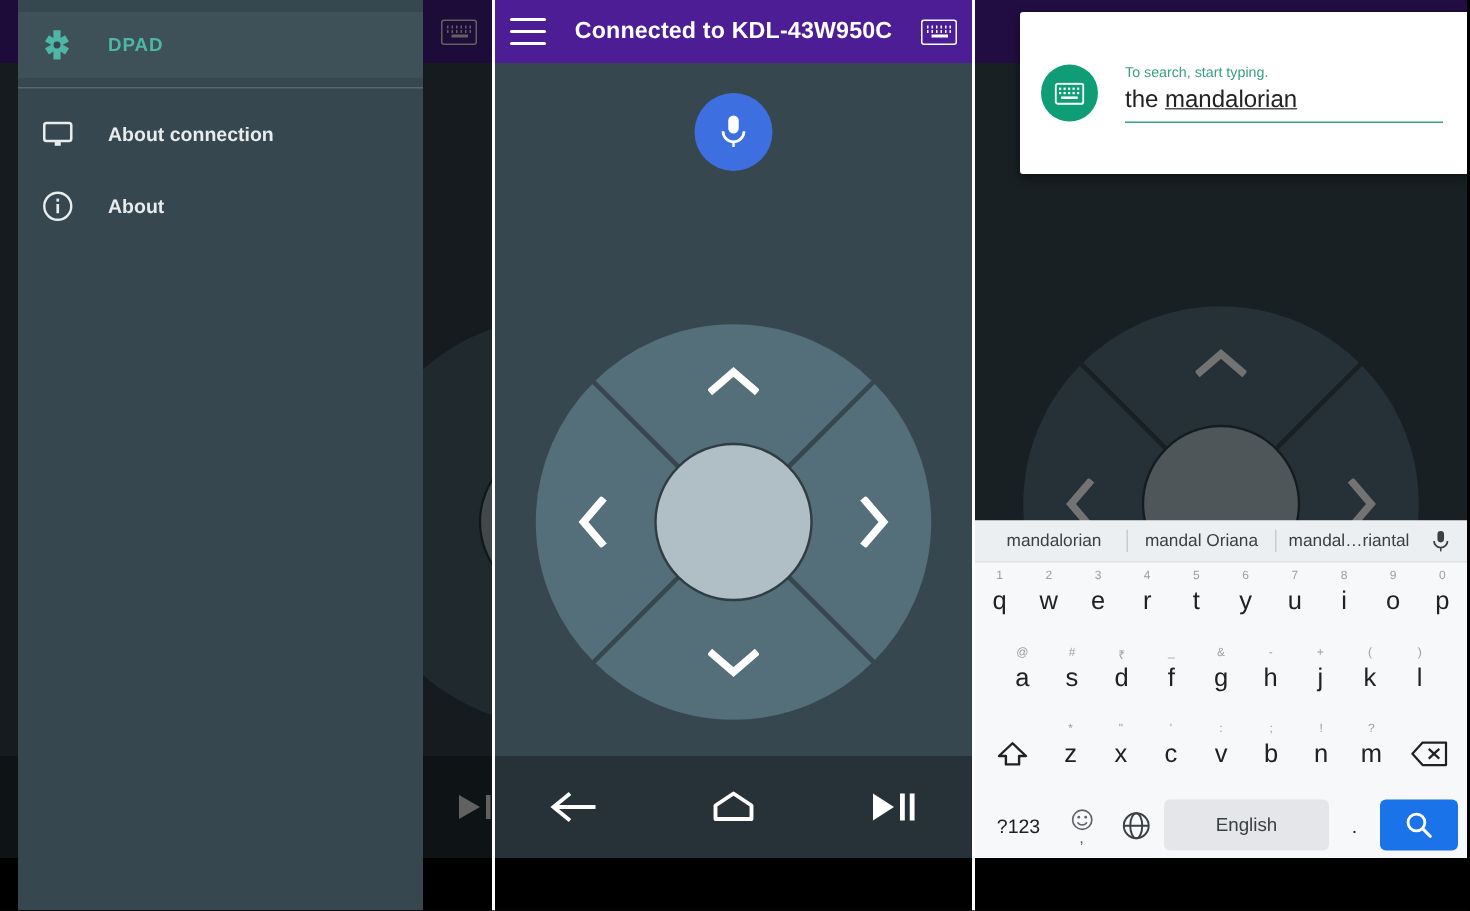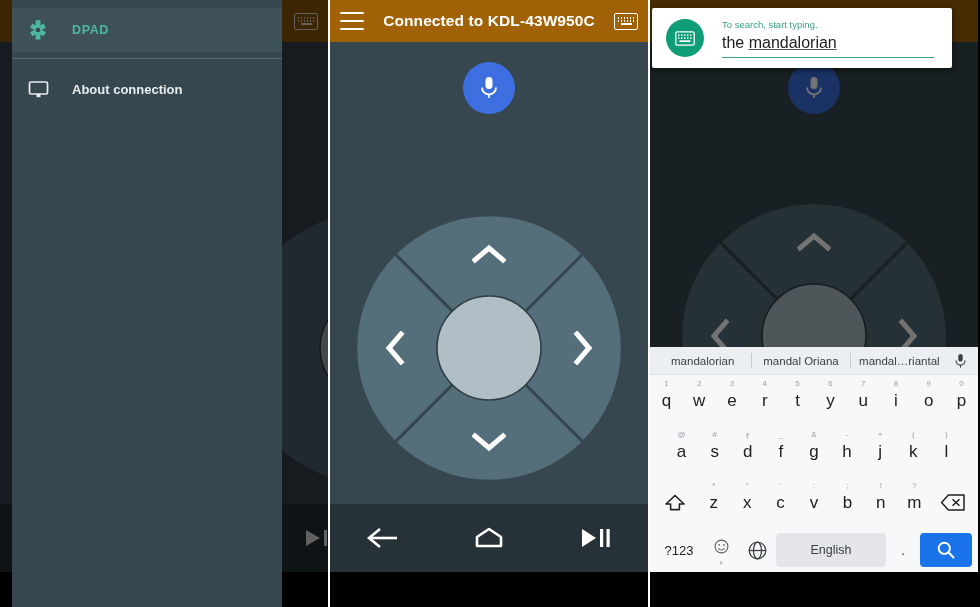--- a/index.html
+++ b/index.html
@@ -15,21 +15,21 @@
   .p1 { width: 328px; }
   .p2 { width: 322px; border-left: 2px solid #fff; border-right: 2px solid #fff; }
   .p3 { width: 328px; }
 
   
   .appscreen {
     position: absolute; inset: 0;
     background: #37474f;
   }
   .appbar {
-    height: 42px; background: #a16207;
+    height: 42px; background: #4c1d95;
     display: flex; align-items: center; padding: 0 10px;
     position: relative; z-index: 2;
   }
   .appbar .title {
     flex: 1; text-align: center;
     color: #fff; font-size: 15.5px; font-weight: bold;
     letter-spacing: .1px; white-space: nowrap;
   }
   .hamburger { width: 24px; height: 18px; display: flex; flex-direction: column; justify-content: space-between; cursor: pointer; }
   .hamburger i { display: block; height: 2px; background: #fff; border-radius: 1px; }
@@ -83,21 +83,21 @@
   .dritem.sel .lbl { color: #4db6a4; }
   .dritem .ico { width: 24px; height: 24px; display: flex; align-items: center; justify-content: center; }
   .divider { height: 1px; background: #56686f; margin: 6px 0; }
   .dritem.low { height: 48px; }
   .dritem.low .lbl { letter-spacing: 0; font-size: 13px; }
 
   
   .dimlayer { position: absolute; inset: 0; background: rgba(0,0,0,.55); z-index: 2; }
   .searchcard {
     position: absolute; z-index: 4;
-    left: 2px; top: 8px; width: 300px; height: 60px;
+    left: 30px; top: 8px; width: 300px; height: 108px;
     background: #fff; border-radius: 2px;
     box-shadow: 0 2px 7px rgba(0,0,0,.5);
     display: flex; align-items: center; padding: 0 14px;
   }
   .sc-icon {
     width: 38px; height: 38px; border-radius: 50%; background: #0f9d76;
     display: flex; align-items: center; justify-content: center; flex: 0 0 38px;
   }
   .sc-body { flex: 1; margin-left: 18px; padding-right: 4px; }
   .sc-hint { font-size: 9.5px; color: #3a9e85; margin-bottom: 4px; }
@@ -223,20 +223,30 @@
         <span class="ico">
           <svg width="21" height="21" viewBox="0 0 21 21">
               <rect x="1.5" y="3" width="18" height="12" rx="1.5" fill="none" stroke="#e7eced" stroke-width="1.7"></rect>
               <rect x="8.5" y="15" width="4" height="3.2" fill="#e7eced"></rect>
             </svg>
         </span>
         <span class="lbl">About connection</span>
       </div>
 
 
+      <div class="dritem low">
+        <span class="ico">
+          <svg width="21" height="21" viewBox="0 0 21 21">
+            <circle cx="10.5" cy="10.5" r="9" fill="none" stroke="#e7eced" stroke-width="1.6"></circle>
+            <rect x="9.6" y="9" width="1.8" height="6.2" fill="#e7eced"></rect>
+            <rect x="9.6" y="5.4" width="1.8" height="2" fill="#e7eced"></rect>
+          </svg>
+        </span>
+        <span class="lbl">About</span>
+      </div>
     </div>
   </div>
 
   <div class="panel p2">
     <div class="appscreen">
 
       <div class="appbar">
         <div class="hamburger">
             <i></i>
             <i></i>

